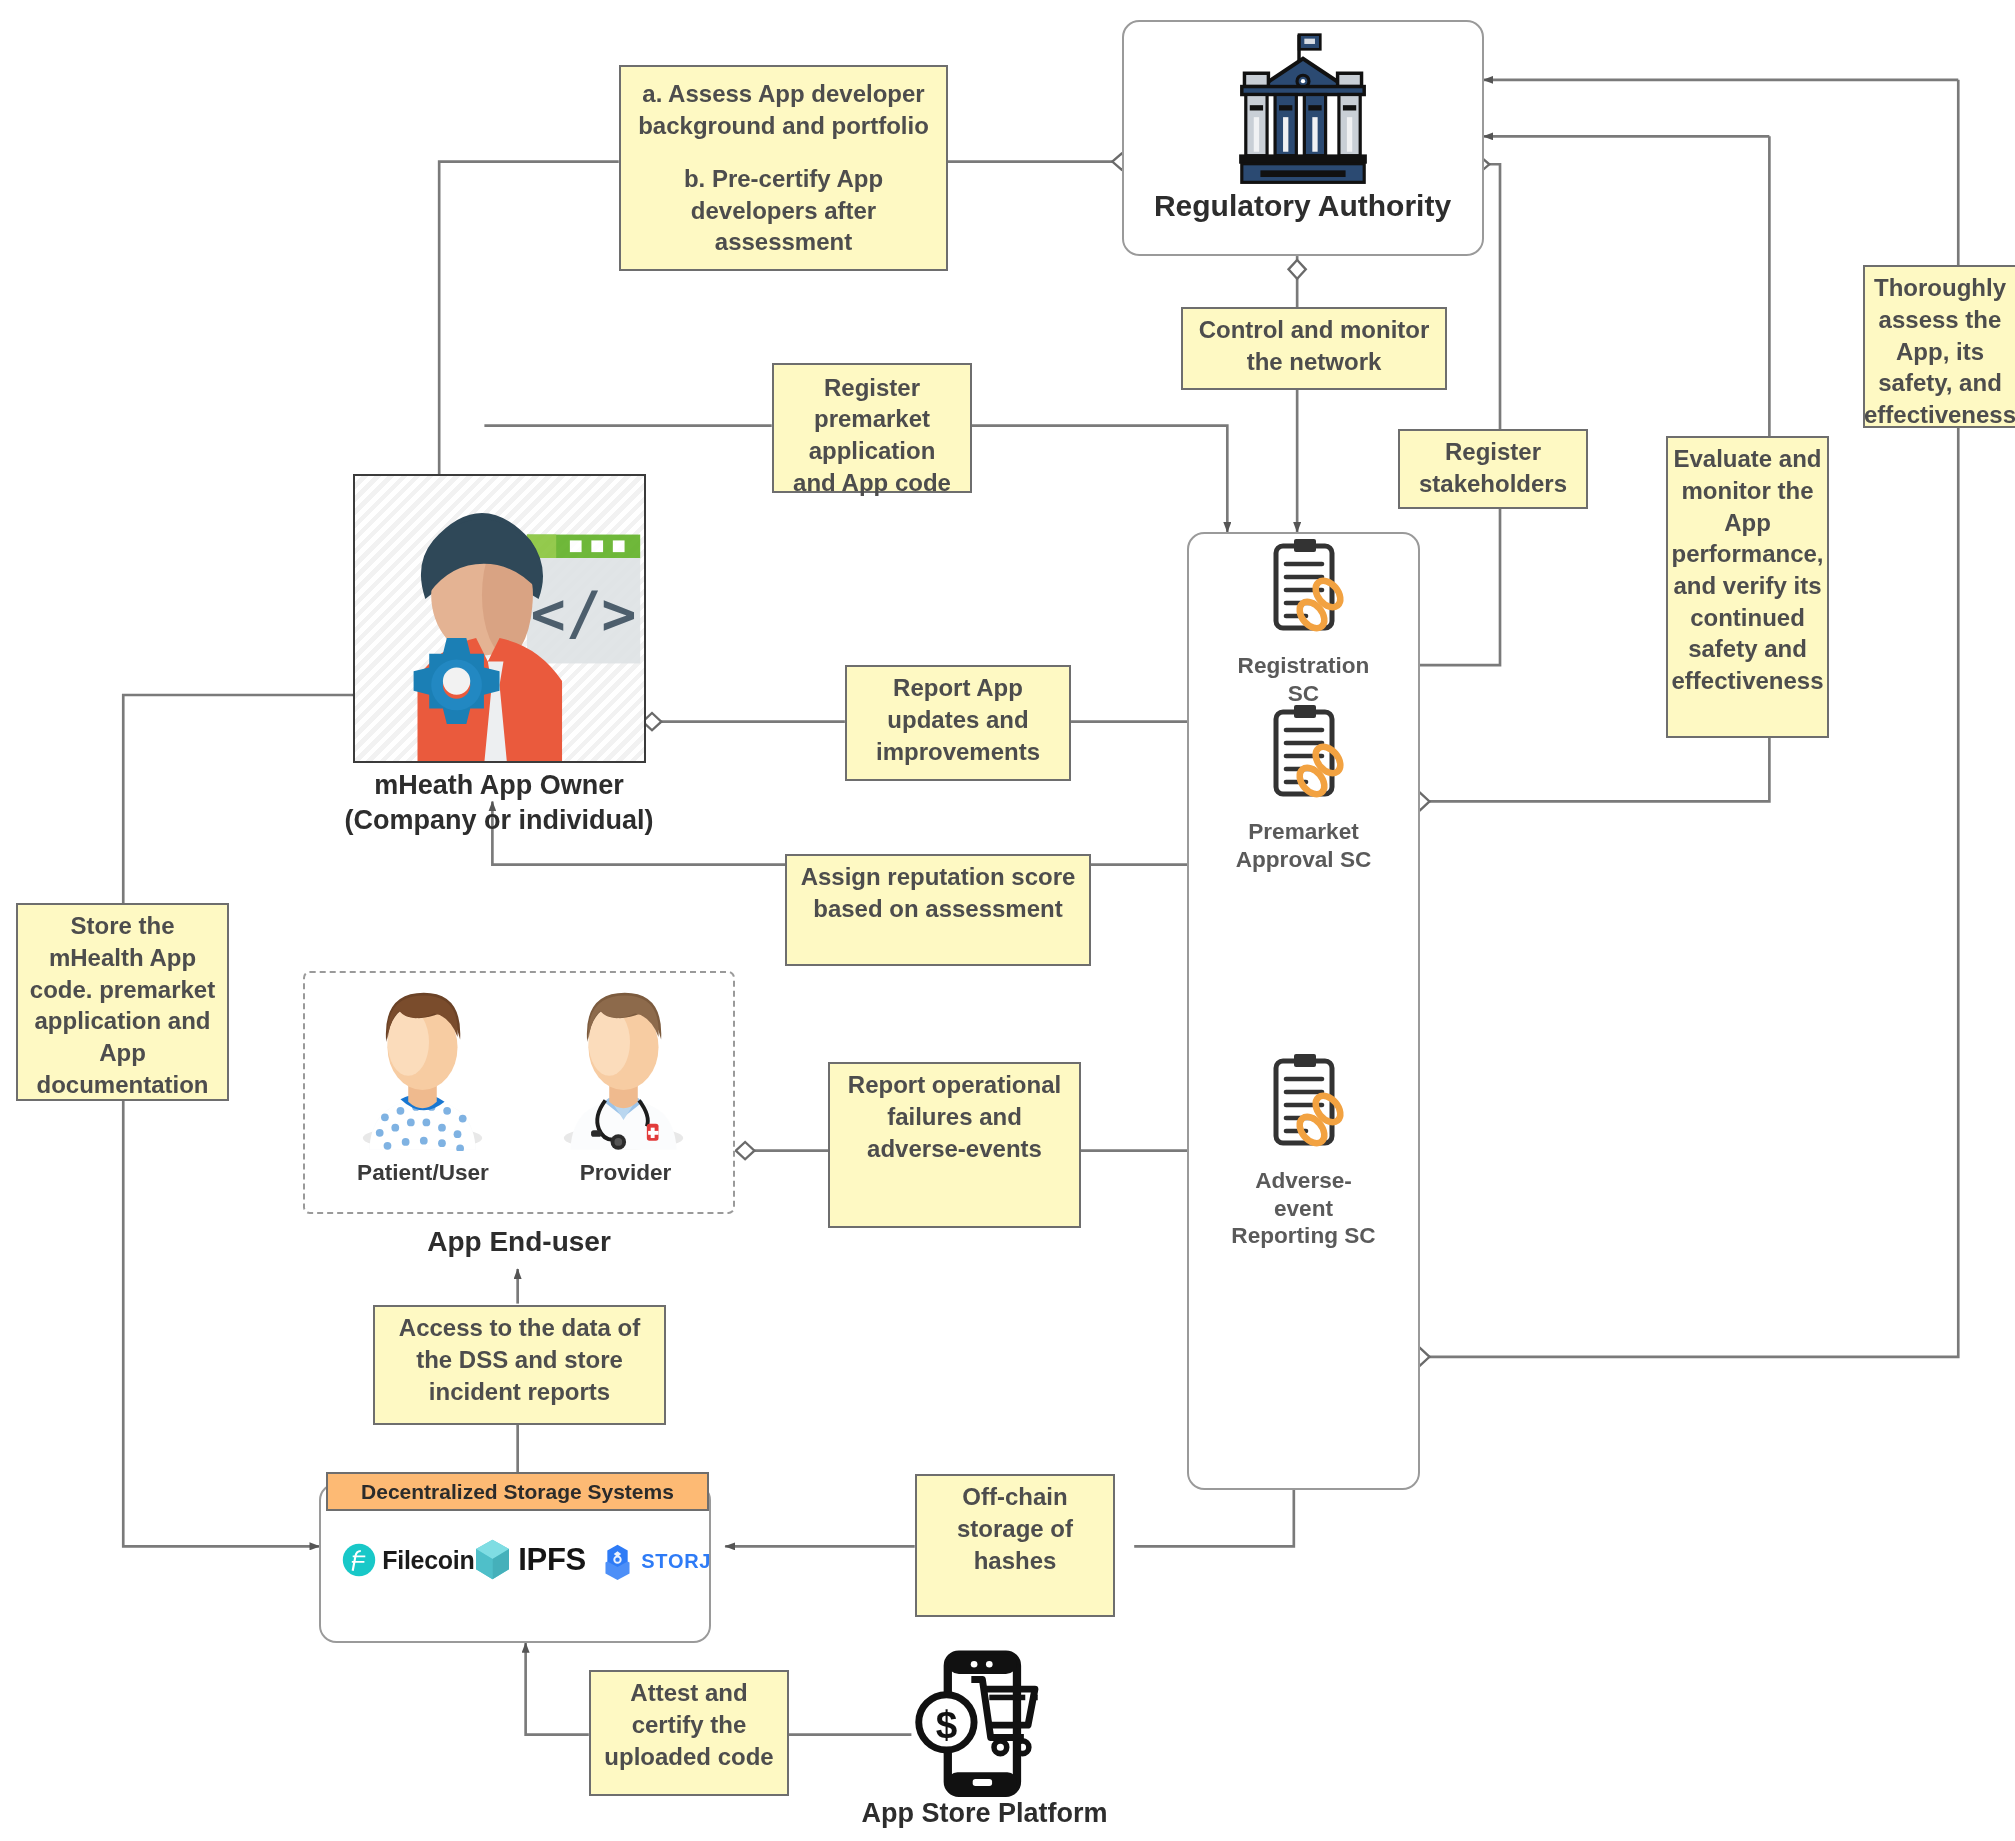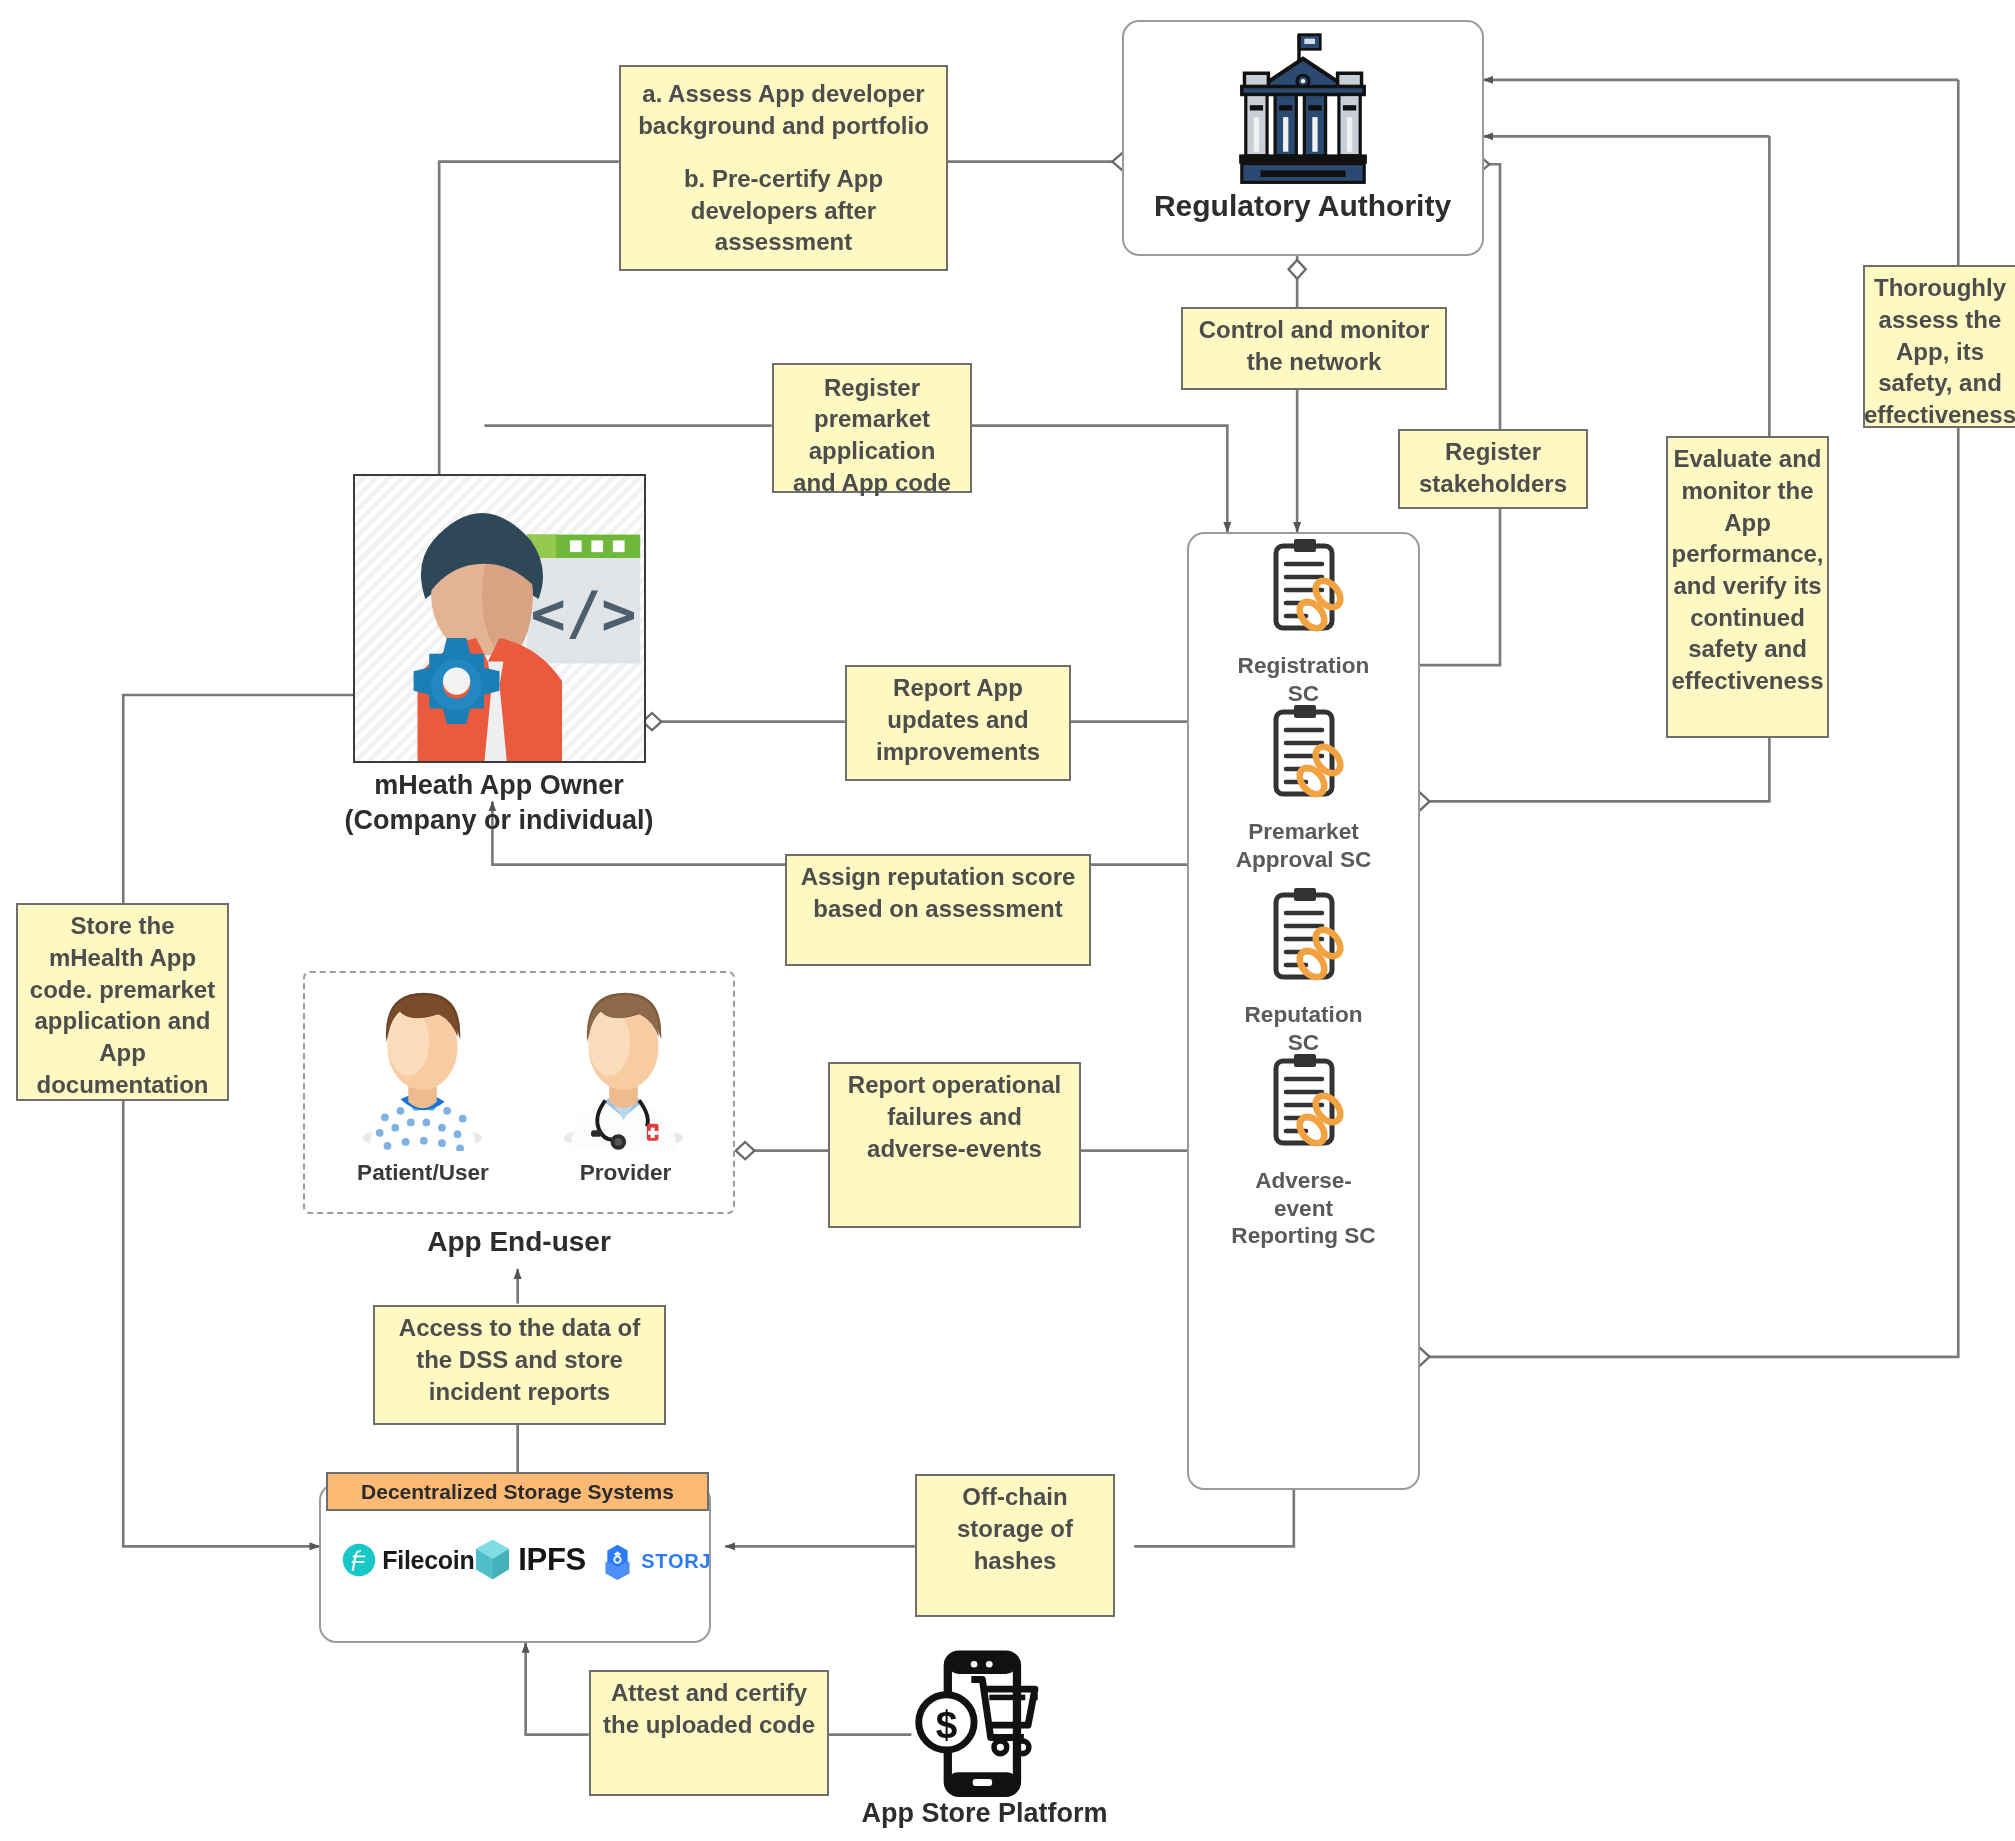--- a/index.html
+++ b/index.html
@@ -318,38 +318,20 @@
       </g>
       <g stroke="#F2A241" stroke-width="6.5" fill="none" stroke-linecap="round">
         <ellipse cx="74" cy="58" rx="10" ry="15" transform="rotate(-40 74 58)"></ellipse>
         <ellipse cx="58" cy="79" rx="10" ry="15" transform="rotate(-40 58 79)"></ellipse>
       </g>
     </svg>
     <div class="sc-label">Premarket
 Approval SC</div>
   </div>
 
-  <div class="sc" style="left:1227px;top:885px;width:153px;">
-    <svg viewBox="0 0 100 110" width="100" height="110">
-      <rect x="22" y="10" width="56" height="82" rx="7" fill="none" stroke="#333" stroke-width="5"></rect>
-      <rect x="40" y="3" width="22" height="13" rx="2" fill="#333"></rect>
-      <g stroke="#333" stroke-width="4.6" stroke-linecap="round">
-        <line x1="32" y1="28" x2="68" y2="28"></line>
-          <line x1="32" y1="41" x2="68" y2="41"></line>
-        <line x1="32" y1="54" x2="68" y2="54"></line>
-          <line x1="32" y1="67" x2="60" y2="67"></line>
-        <line x1="32" y1="80" x2="52" y2="80"></line>
-      </g>
-      <g stroke="#F2A241" stroke-width="6.5" fill="none" stroke-linecap="round">
-        <ellipse cx="74" cy="58" rx="10" ry="15" transform="rotate(-40 74 58)"></ellipse>
-        <ellipse cx="58" cy="79" rx="10" ry="15" transform="rotate(-40 58 79)"></ellipse>
-      </g>
-    </svg>
-    <div class="sc-label">Reputation SC</div>
-  </div>
 
   <div class="sc" style="left:1227px;top:1051px;width:153px;">
     <svg viewBox="0 0 100 110" width="100" height="110">
       <rect x="22" y="10" width="56" height="82" rx="7" fill="none" stroke="#333" stroke-width="5"></rect>
       <rect x="40" y="3" width="22" height="13" rx="2" fill="#333"></rect>
       <g stroke="#333" stroke-width="4.6" stroke-linecap="round">
         <line x1="32" y1="28" x2="68" y2="28"></line>
           <line x1="32" y1="41" x2="68" y2="41"></line>
         <line x1="32" y1="54" x2="68" y2="54"></line>
           <line x1="32" y1="67" x2="60" y2="67"></line>
@@ -446,16 +428,16 @@
   <div class="note" style="left:785px;top:854px;width:306px;height:112px;font-size:24px;padding:5.3px 10.6px;">Assign reputation score based on assessment</div>
 
   <div class="note" style="left:828px;top:1062px;width:253px;height:166px;font-size:24px;padding:5.3px 10.6px;">Report operational failures and adverse-events</div>
 
   <div class="note" style="left:16px;top:903px;width:213px;height:198px;font-size:24px;padding:5.3px 9.3px;">Store the mHealth App code. premarket application and App documentation</div>
 
   <div class="note" style="left:373px;top:1305px;width:293px;height:120px;font-size:24px;padding:5.3px 10.6px;">Access to the data of the DSS and store incident reports</div>
 
   <div class="note" style="left:915px;top:1474px;width:200px;height:143px;font-size:24px;padding:5.3px 10.6px;">Off-chain storage of hashes</div>
 
-  <div class="note" style="left:589px;top:1670px;width:240px;height:126px;font-size:24px;padding:5.3px 10.6px;">Attest and certify the uploaded code</div>
+  <div class="note" style="left:589px;top:1670px;width:200px;height:126px;font-size:24px;padding:5.3px 10.6px;">Attest and certify the uploaded code</div>
 
 </div>
 
 
 </body></html>

